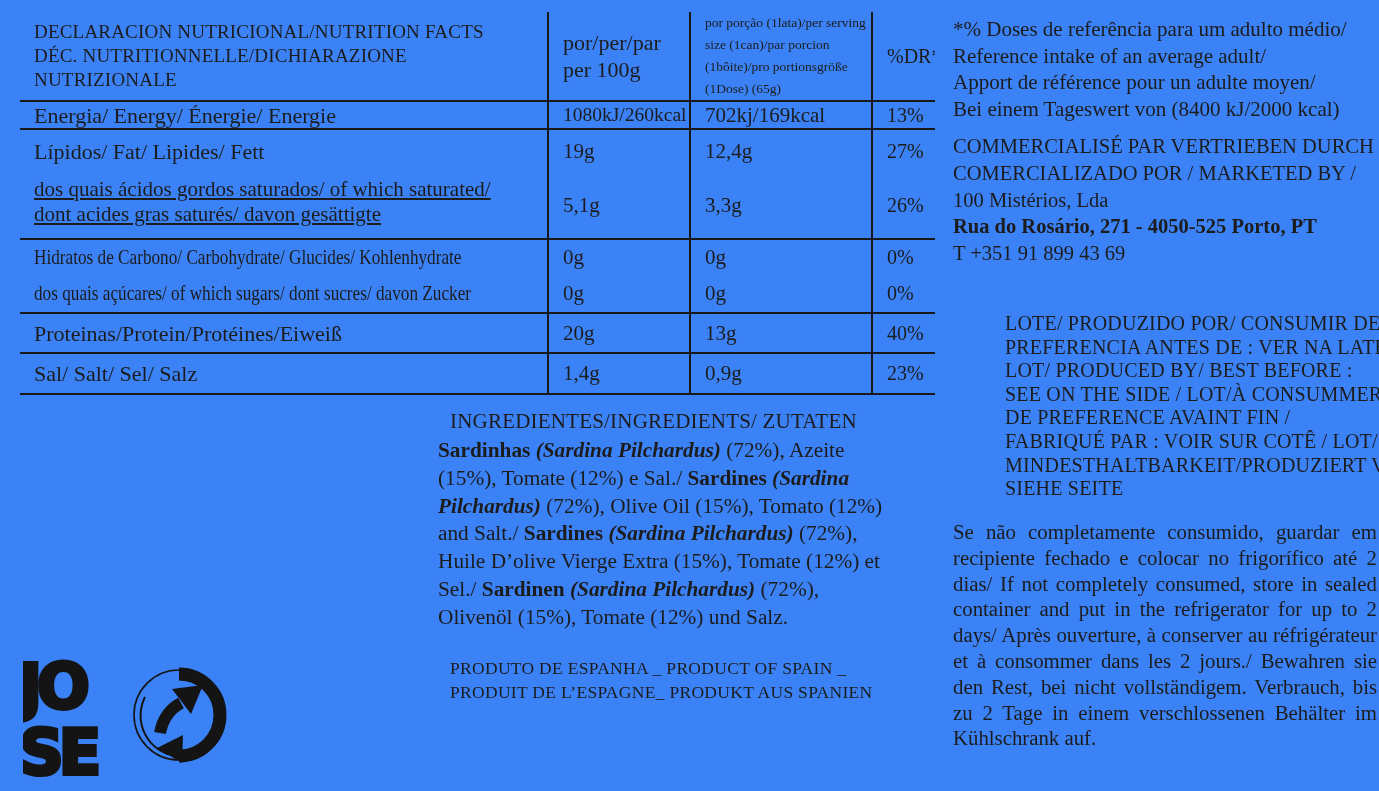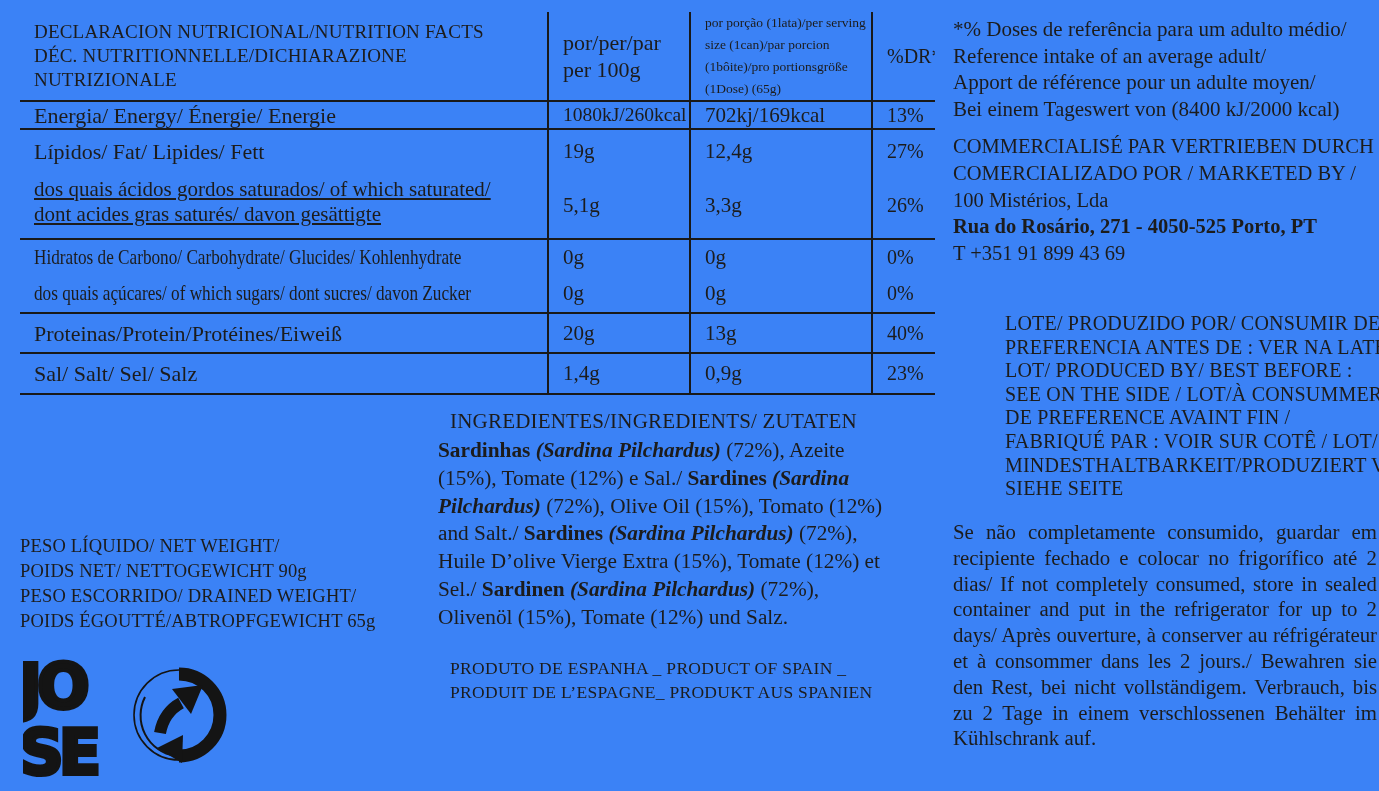--- a/index.html
+++ b/index.html
@@ -136,24 +136,20 @@
 PREFERENCIA ANTES DE : VER NA LATERAL
 LOT/ PRODUCED BY/ BEST BEFORE :
 SEE ON THE SIDE /  LOT/À CONSUMMER
 DE PREFERENCE AVAINT FIN /
 FABRIQUÉ PAR : VOIR SUR COTÊ / LOT/
 MINDESTHALTBARKEIT/PRODUZIERT VON:
 SIEHE SEITE</div>
 
   <div class="abs storage">Se não completamente consumido, guardar em recipiente fechado e colocar no frigorífico até 2 dias/ If not completely consumed, store in sealed container and put in the refrigerator for up to 2 days/ Après ouverture, à conserver au réfrigérateur et à consommer dans les 2 jours./ Bewahren sie den Rest, bei nicht vollständigem. Verbrauch, bis zu 2 Tage in einem verschlossenen Behälter im Kühlschrank auf.</div>
 
-  <div class="abs weights ml">PESO LÍQUIDO/ NET WEIGHT/
-POIDS NET/ NETTOGEWICHT 90g
-PESO ESCORRIDO/ DRAINED WEIGHT/
-POIDS ÉGOUTTÉ/ABTROPFGEWICHT 65g</div>
 
   <svg class="abs jose-logo" width="92" height="130" viewBox="0 0 92 130">
     <text x="-4" y="55" font-family="DejaVu Sans, sans-serif" font-size="62" font-weight="bold" letter-spacing="-5" fill="#141414" stroke="#141414" stroke-width="4">JO</text>
     <text x="-4" y="121" font-family="DejaVu Sans, sans-serif" font-size="62" font-weight="bold" letter-spacing="-5" fill="#141414" stroke="#141414" stroke-width="4">SE</text>
   </svg>
 
   <svg class="abs green-dot" width="98" height="98" viewBox="0 0 98 98">
     <circle cx="49" cy="49" r="45" fill="none" stroke="#141414" stroke-width="1.6"></circle>
     <path d="M49 8 A41 41 0 0 1 49 90" fill="none" stroke="#141414" stroke-width="13"></path>
     <polygon points="52,97 27,82 53,69" fill="#141414"></polygon>

